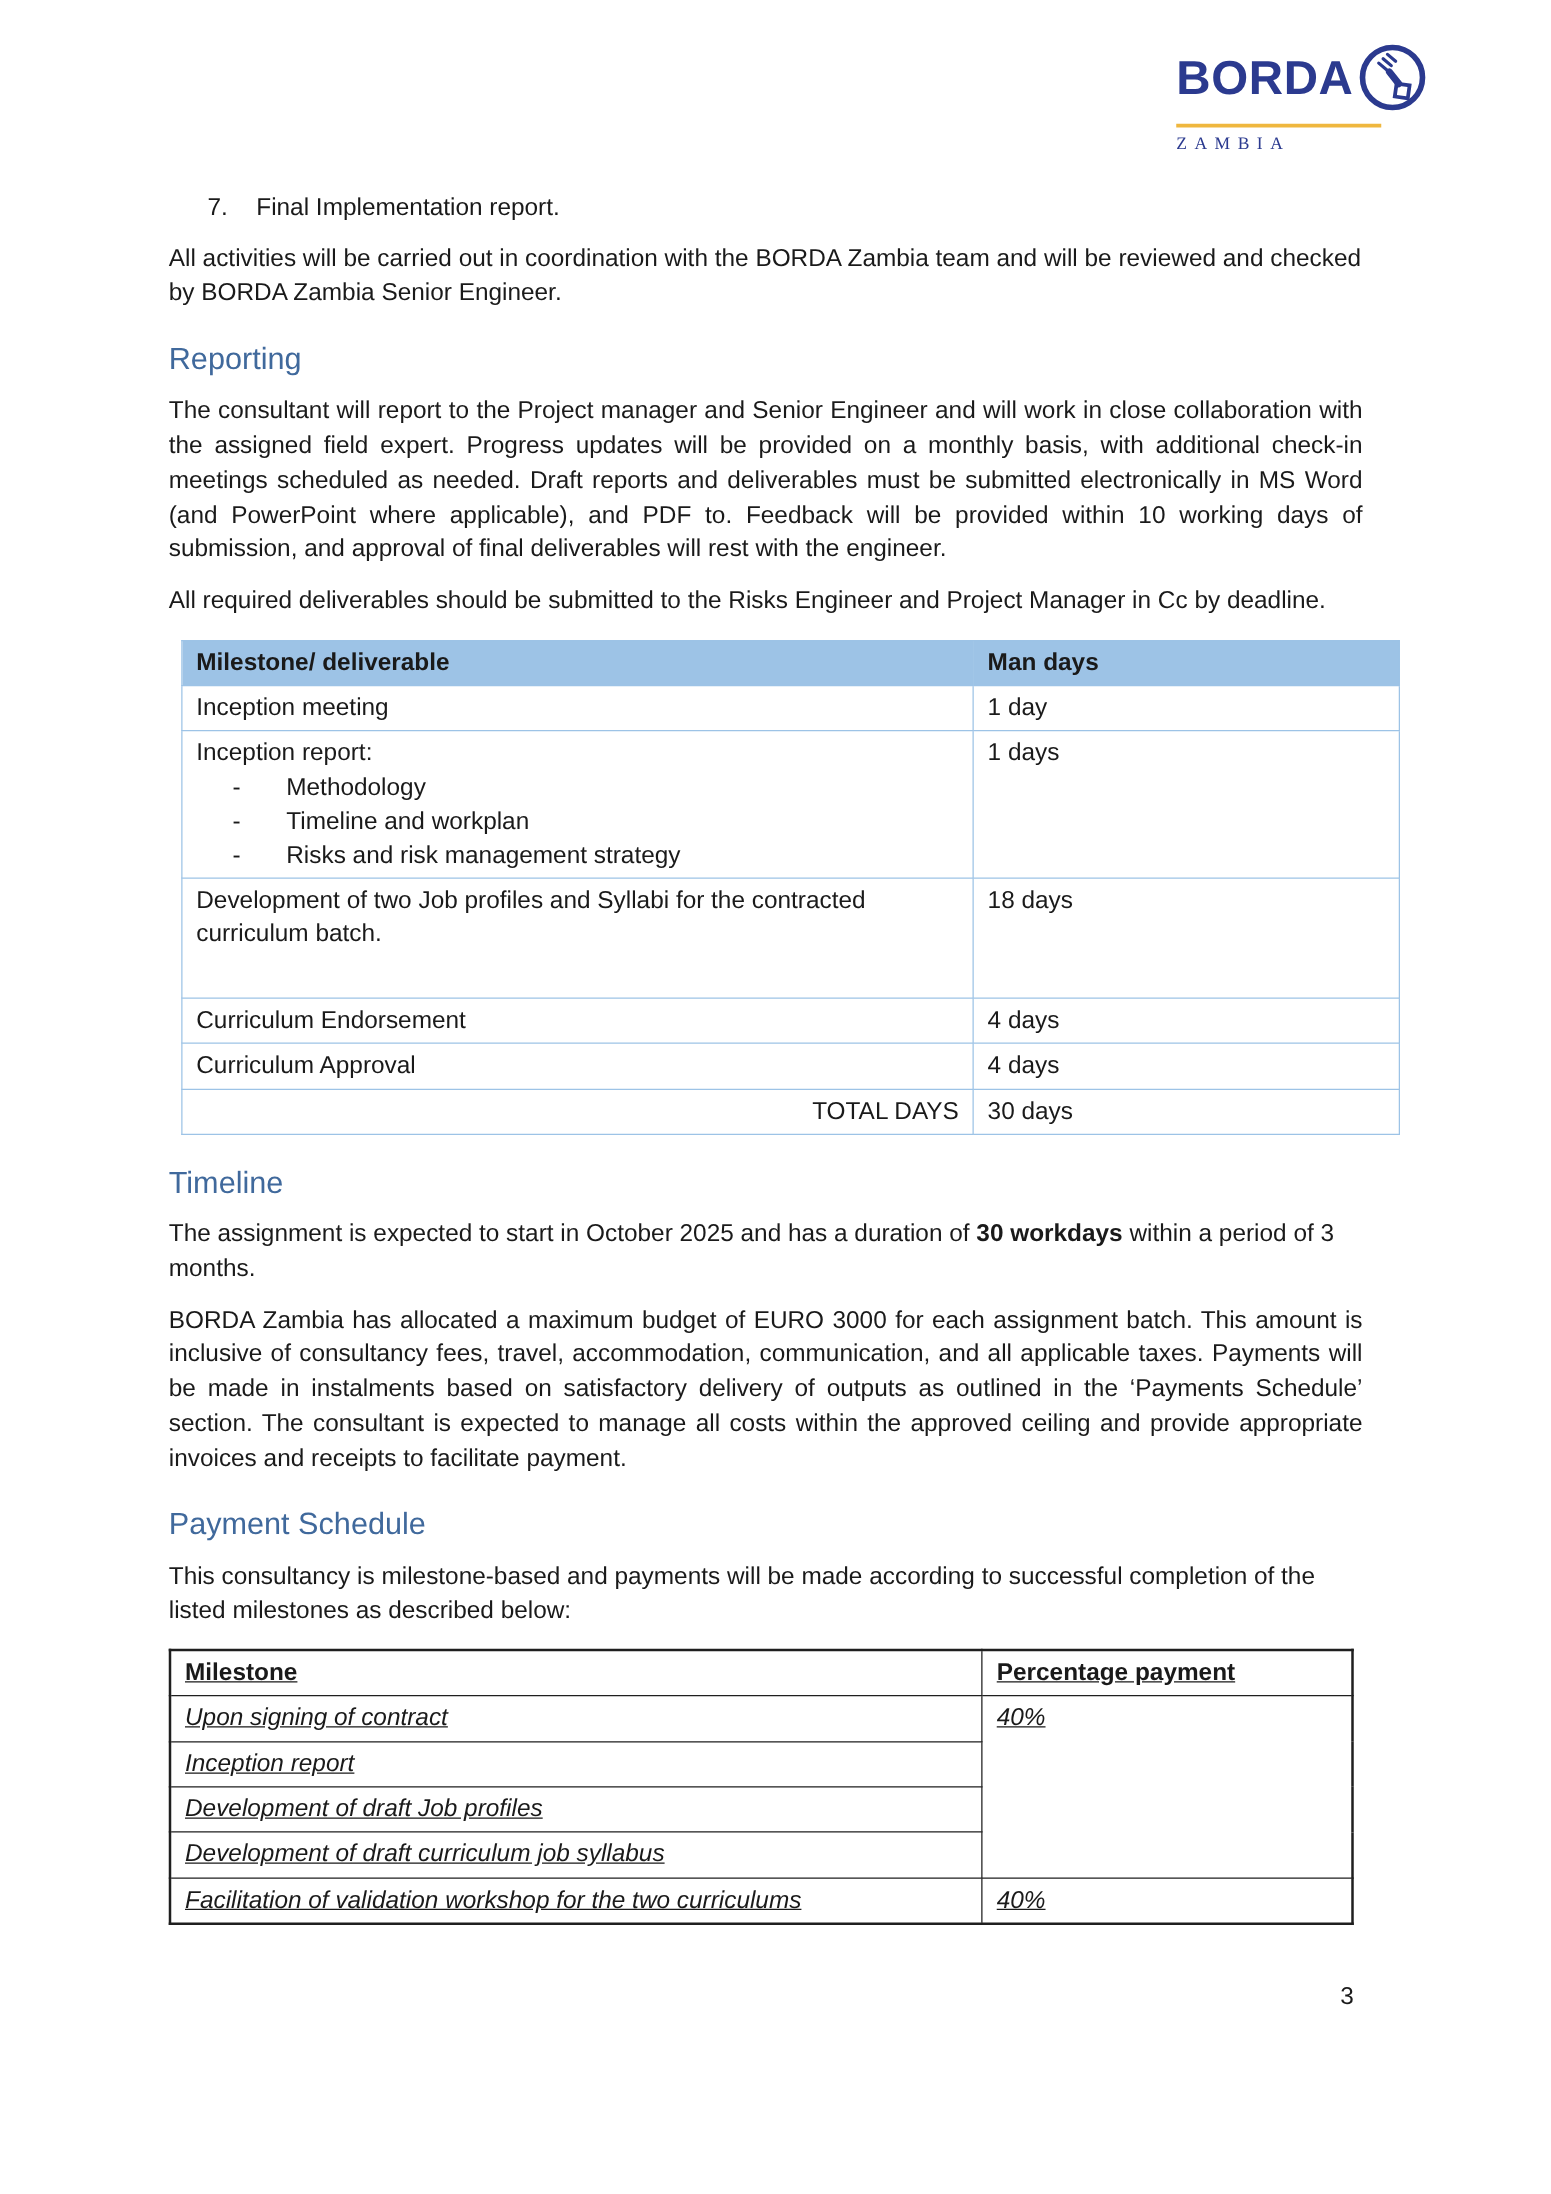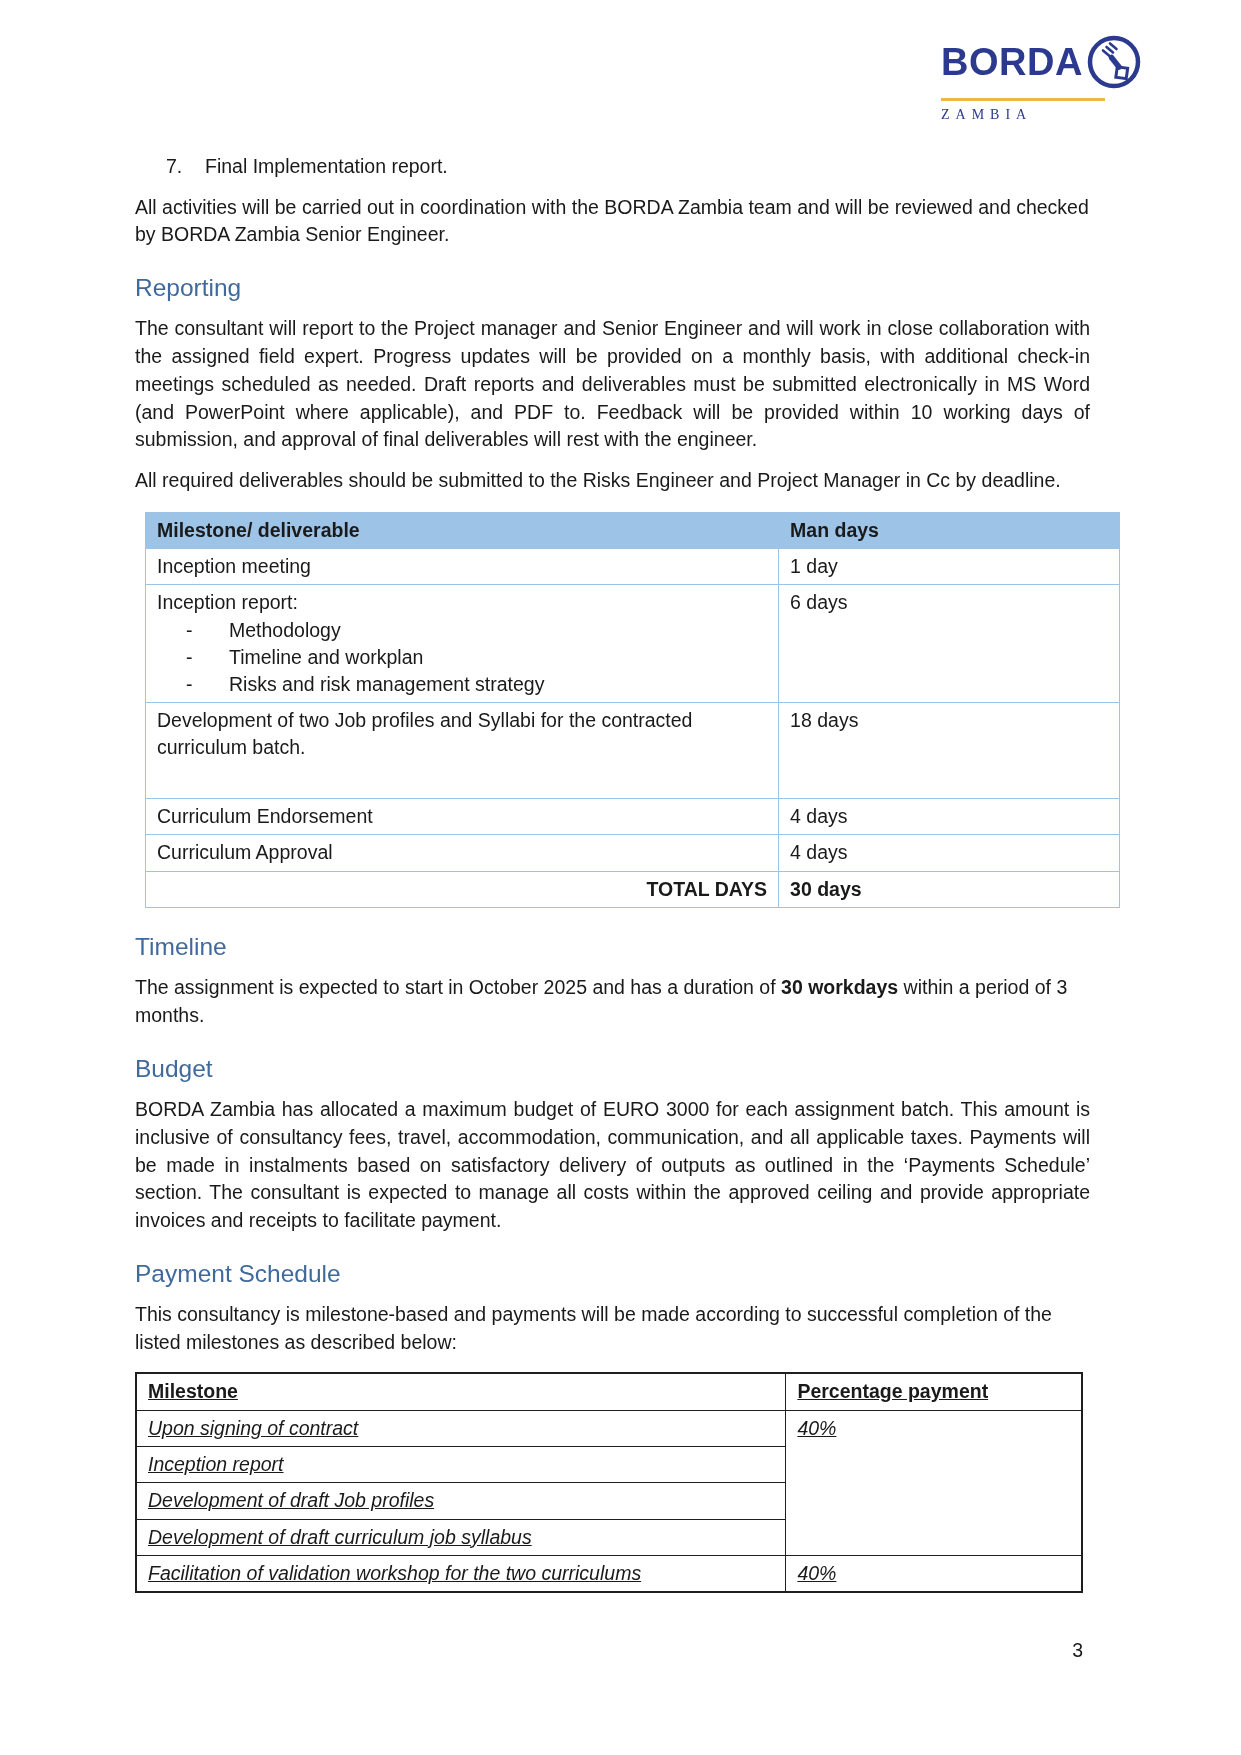--- a/index.html
+++ b/index.html
@@ -54,21 +54,21 @@
     border:1.5px solid var(--t1-border);
     font-size:19.5px;line-height:1.35;padding:4px 11px 5px 11px;
     text-align:left;vertical-align:top;
   }
   .t1 th{background:var(--t1-bg);font-weight:700;}
   .t1 .c1{width:65%;}
   .t1 .c2{width:35%;}
   .sub{display:flex;padding-left:29px;line-height:1.35;margin-top:1px;}
   .sub .dash{width:43px;flex:0 0 43px;}
   .pad-bottom{padding-bottom:38px !important;}
-  .total-row td{font-weight:700;}
+  .total-row td{font-weight:400;}
   .total-row td:first-child{text-align:right;}
 
   
   .t2{width:948px;margin-top:16px;border:2px solid var(--t2-border);}
   .t2 th,.t2 td{
     border:1.5px solid var(--t2-border);
     font-size:19.5px;line-height:1.35;padding:4px 11px 5px 11px;
     text-align:left;vertical-align:top;text-decoration:underline;
   }
   .t2 th{font-weight:700;}
@@ -137,21 +137,21 @@
             </div>
             <div class="sub">
               <span class="dash">-</span>
               <span>Timeline and workplan</span>
             </div>
             <div class="sub">
               <span class="dash">-</span>
               <span>Risks and risk management strategy</span>
             </div>
           </td>
-          <td>6 days</td>
+          <td>1 days</td>
         </tr>
         <tr>
           <td class="pad-bottom">Development of two Job profiles and Syllabi for the contracted curriculum batch.</td>
           <td>18 days</td>
         </tr>
         <tr>
           <td>Curriculum Endorsement</td>
           <td>4 days</td>
         </tr>
         <tr>
@@ -161,21 +161,20 @@
         <tr class="total-row">
           <td>TOTAL DAYS</td>
           <td>30 days</td>
         </tr>
       </tbody>
     </table>
 
     <h2>Timeline</h2>
     <p><span>The assignment is expected to start in October 2025 and has a duration of </span><strong>30 workdays</strong><span> within a period of 3 months.</span></p>
 
-    <h2>Budget</h2>
     <p class="just">BORDA Zambia has allocated a maximum budget of EURO 3000 for each assignment batch. This amount is inclusive of consultancy fees, travel, accommodation, communication, and all applicable taxes. Payments will be made in instalments based on satisfactory delivery of outputs as outlined in the ‘Payments Schedule’ section. The consultant is expected to manage all costs within the approved ceiling and provide appropriate invoices and receipts to facilitate payment.</p>
 
     <h2>Payment Schedule</h2>
     <p>This consultancy is milestone-based and payments will be made according to successful completion of the listed milestones as described below:</p>
 
     <table class="t2">
       <thead>
         <tr>
           <th class="c1">Milestone</th>
           <th class="c2">Percentage payment</th>

